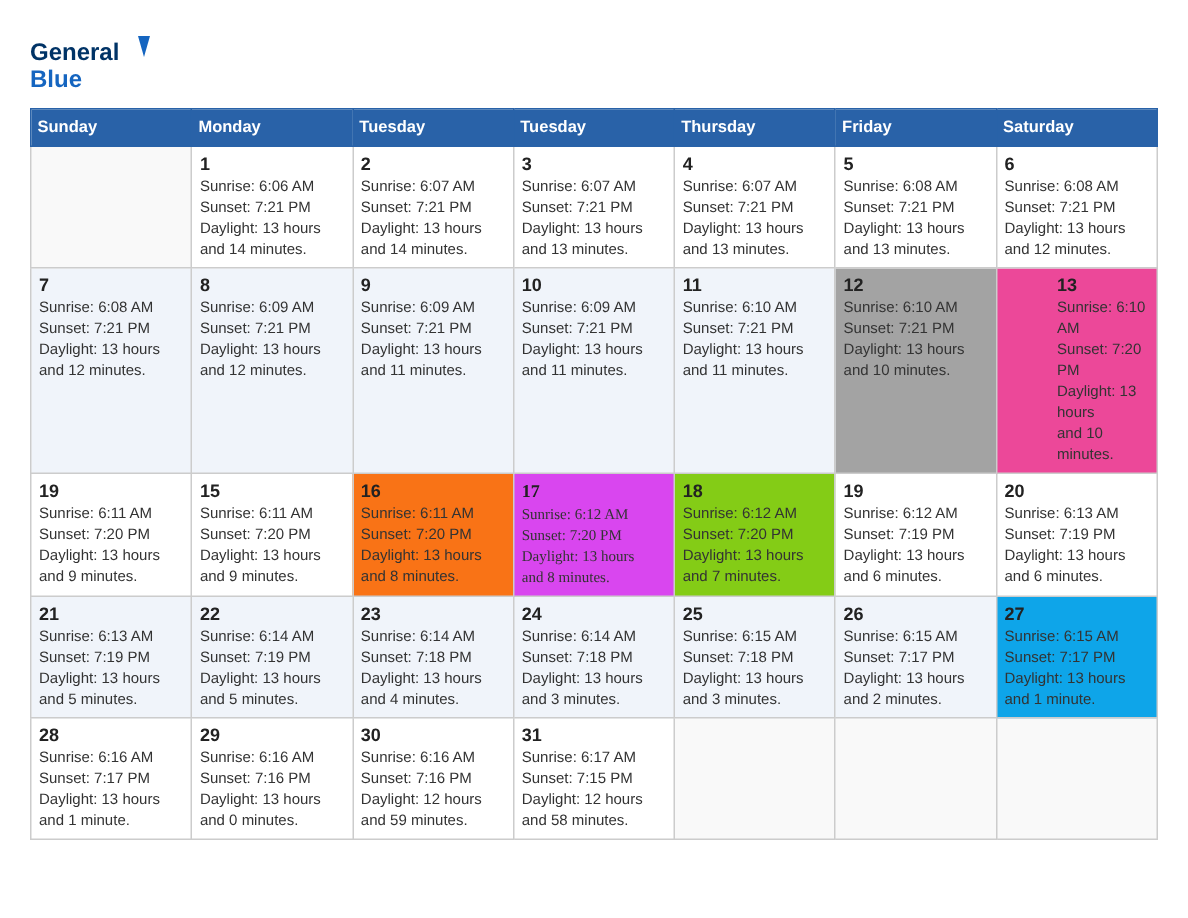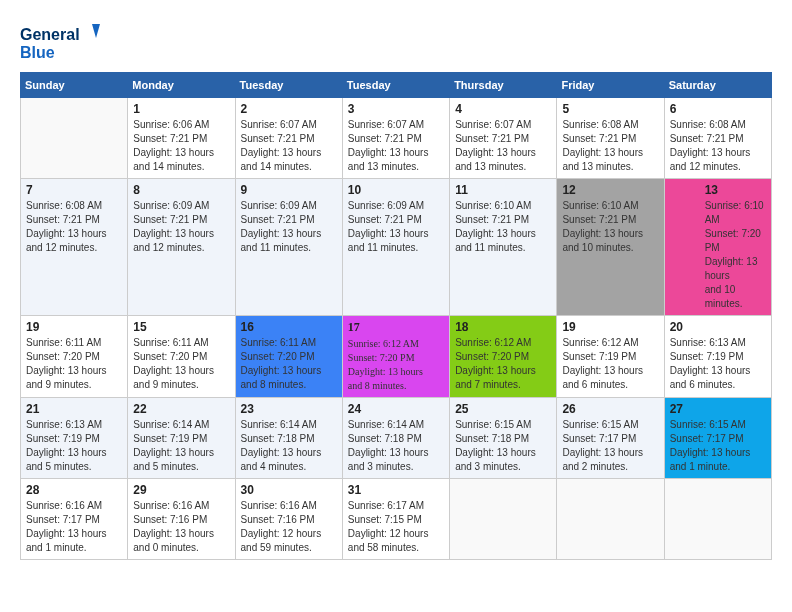--- a/index.html
+++ b/index.html
@@ -169,21 +169,21 @@
       </tr>
       <tr>
         <td style="background: rgb(255, 255, 255);">
           <span class="day-num">19</span>
           <div class="day-info">Sunrise: 6:11 AM<br>Sunset: 7:20 PM<br>Daylight: 13 hours<br>and 9 minutes.</div>
         </td>
         <td style="background: rgb(255, 255, 255);">
           <span class="day-num">15</span>
           <div class="day-info">Sunrise: 6:11 AM<br>Sunset: 7:20 PM<br>Daylight: 13 hours<br>and 9 minutes.</div>
         </td>
-        <td style="background: #3b82f6;">
+        <td style="background: #f97316;">
           <span class="day-num">16</span>
           <div class="day-info">Sunrise: 6:11 AM<br>Sunset: 7:20 PM<br>Daylight: 13 hours<br>and 8 minutes.</div>
         </td>
         <td style="background: #d946ef; font-family: Liberation Serif, serif;">
           <span class="day-num">17</span>
           <div class="day-info">Sunrise: 6:12 AM<br>Sunset: 7:20 PM<br>Daylight: 13 hours<br>and 8 minutes.</div>
         </td>
         <td style="background: #84cc16;">
           <span class="day-num">18</span>
           <div class="day-info">Sunrise: 6:12 AM<br>Sunset: 7:20 PM<br>Daylight: 13 hours<br>and 7 minutes.</div>

